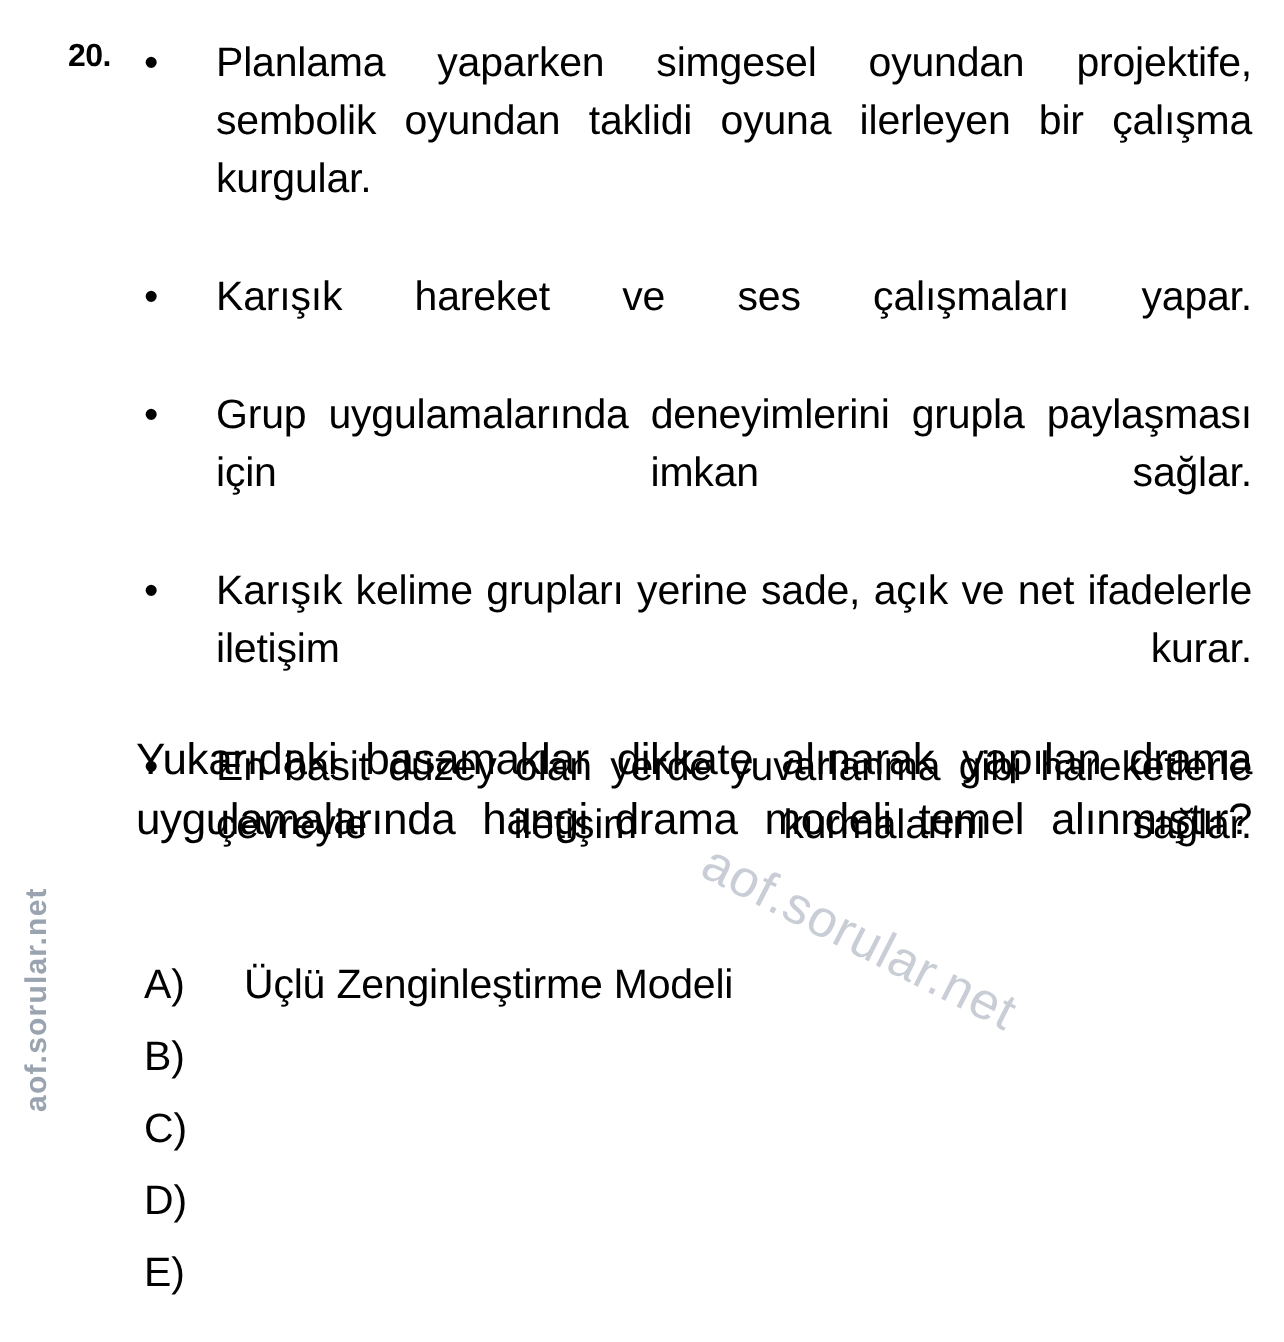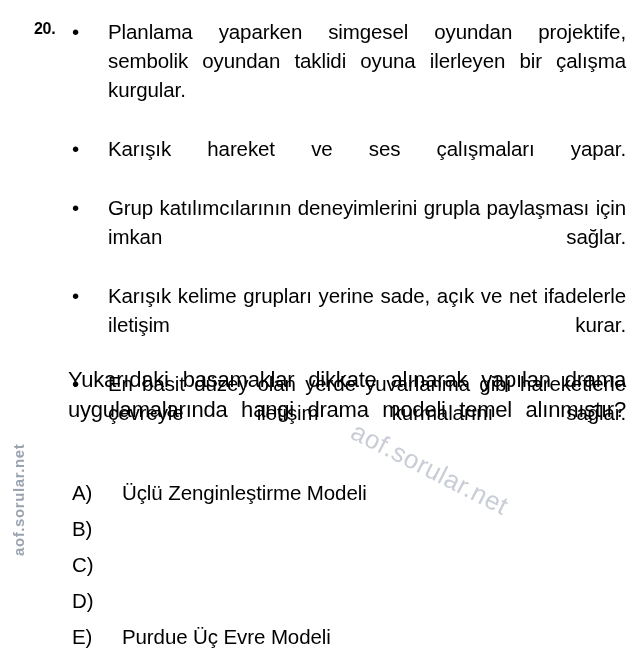--- a/index.html
+++ b/index.html
@@ -172,21 +172,21 @@
       <li class="stem-item">
         <span class="bullet">•</span>
         <span class="txt">Planlama yaparken simgesel oyundan projektife, sembolik oyundan taklidi oyuna ilerleyen bir çalışma kurgular.</span>
       </li>
       <li class="stem-item">
         <span class="bullet">•</span>
         <span class="txt">Karışık hareket ve ses çalışmaları yapar.</span>
       </li>
       <li class="stem-item">
         <span class="bullet">•</span>
-        <span class="txt">Grup katılımcılarının deneyimlerini grupla paylaşması için imkan sağlar.</span>
+        <span class="txt">Grup uygulamalarında deneyimlerini grupla paylaşması için imkan sağlar.</span>
       </li>
       <li class="stem-item">
         <span class="bullet">•</span>
         <span class="txt">Karışık kelime grupları yerine sade, açık ve net ifadelerle iletişim kurar.</span>
       </li>
       <li class="stem-item">
         <span class="bullet">•</span>
         <span class="txt">En basit düzey olan yerde yuvarlanma gibi hareketlerle çevreyle iletişim kurmalarını sağlar.</span>
       </li>
     </ul>
@@ -202,21 +202,20 @@
         <span class="letter">B)</span>
       </li>
       <li class="option">
         <span class="letter">C)</span>
       </li>
       <li class="option">
         <span class="letter">D)</span>
       </li>
       <li class="option">
         <span class="letter">E)</span>
-        <span class="label">Purdue Üç Evre Modeli</span>
       </li>
     </ul>
 
   </div>
 
   <div class="wm-diagonal" style="color: rgb(201, 205, 214);">aof.sorular.net</div>
 
 </div>
 
 </body></html>

